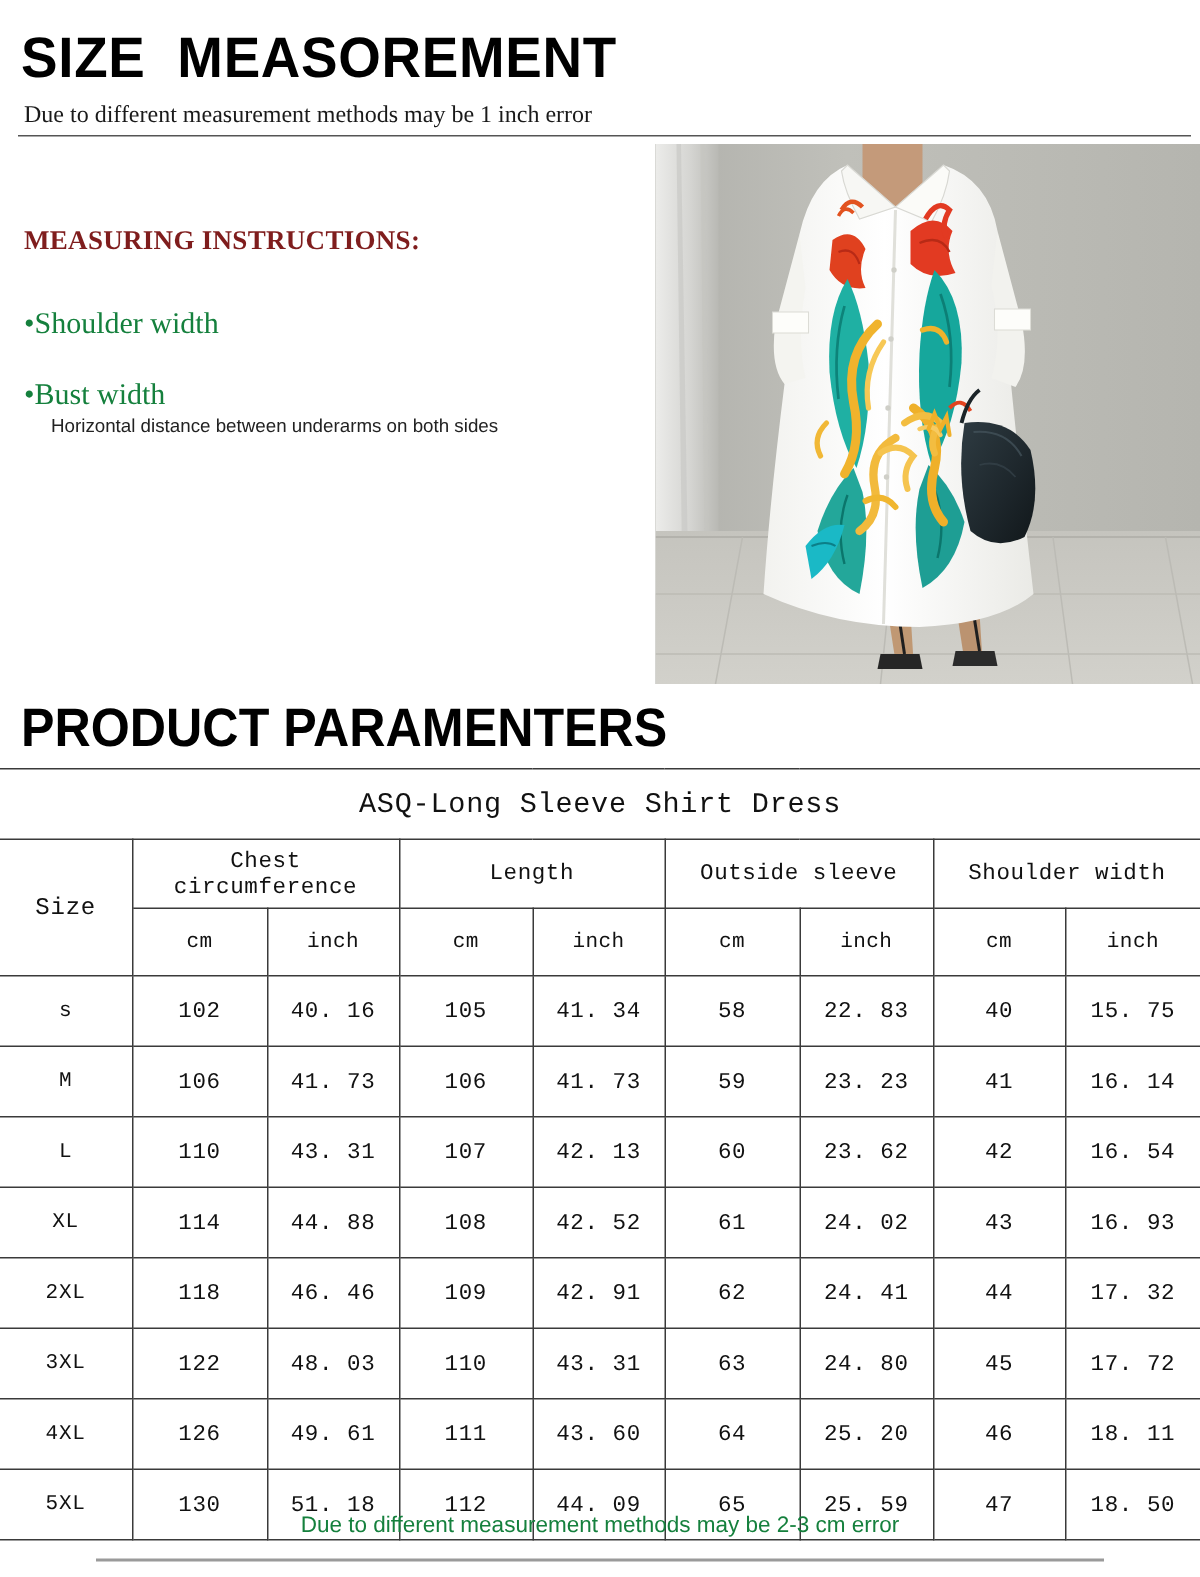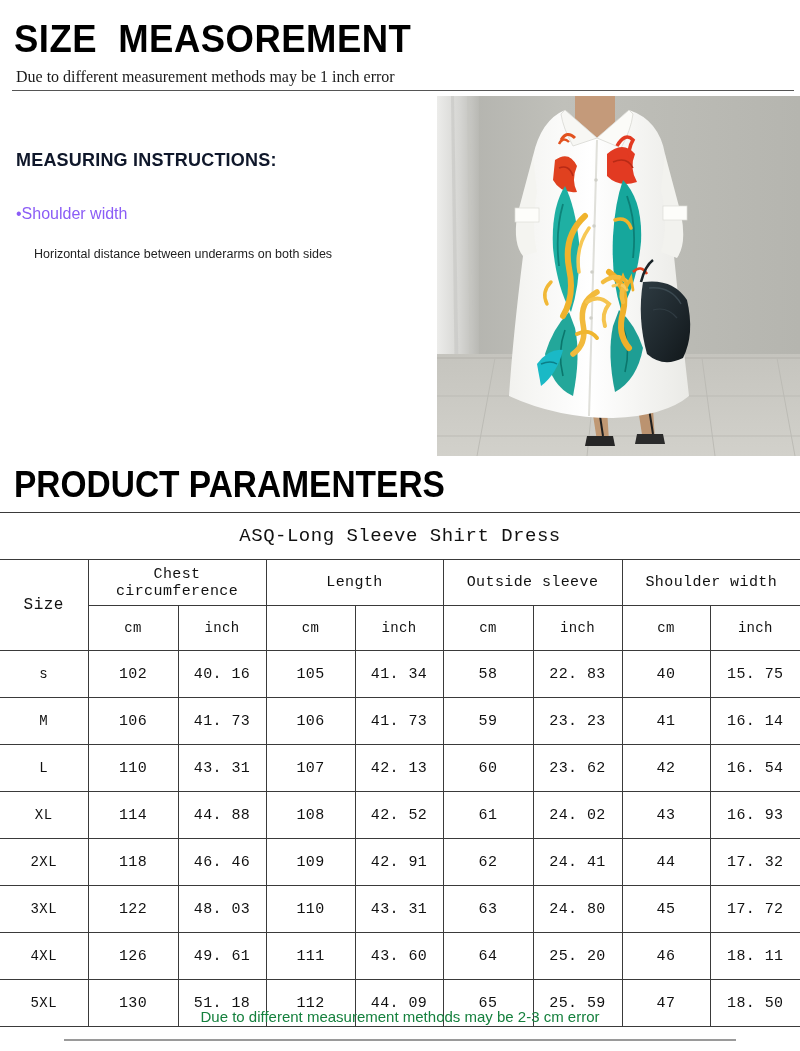--- a/index.html
+++ b/index.html
@@ -45,37 +45,37 @@
     width: 782px;
     height: 1px;
     background: #555555;
   }
 
   
   .mi-heading {
     position: absolute;
     left: 16px;
     top: 150px;
-    font-family: Liberation Sans, sans-serif;
+    font-family: Liberation Serif, serif;
     font-weight: bold;
     font-size: 18px;
-    color: #0f172a;
+    color: #7f1d1d;
     letter-spacing: 0.2px;
   }
   .mi-list {
     position: absolute;
     left: 16px;
     top: 205px;
     width: 410px;
   }
   .mi-item { margin-bottom: 24px; }
   .mi-term {
-    font-family: Liberation Sans, sans-serif;
-    font-size: 16px;
-    color: #8b5cf6;
+    font-family: Liberation Serif, serif;
+    font-size: 20px;
+    color: #15803d;
     line-height: 1.15;
     white-space: nowrap;
   }
   .mi-desc {
     font-family: "Liberation Sans", sans-serif;
     font-size: 12.5px;
     color: #222222;
     margin-top: 2px;
     margin-left: 18px;
     white-space: nowrap;
@@ -187,20 +187,21 @@
 <div class="size-subtitle">Due to different measurement methods may be 1 inch error</div>
 <div class="rule-top"></div>
 
 <div class="mi-heading">MEASURING INSTRUCTIONS:</div>
 
 <div class="mi-list">
   <div class="mi-item">
     <div class="mi-term">•Shoulder width</div>
   </div>
   <div class="mi-item">
+    <div class="mi-term">•Bust width</div>
     <div class="mi-desc">Horizontal distance between underarms on both sides</div>
   </div>
 </div>
 
 <div class="photo">
   <svg viewBox="0 0 363 360" preserveAspectRatio="xMidYMid slice">
     <defs>
       <linearGradient id="wallG" x1="0" y1="0" x2="1" y2="0">
         <stop offset="0%" stop-color="#b0b0ab"></stop>
         <stop offset="35%" stop-color="#c0c0ba"></stop>

